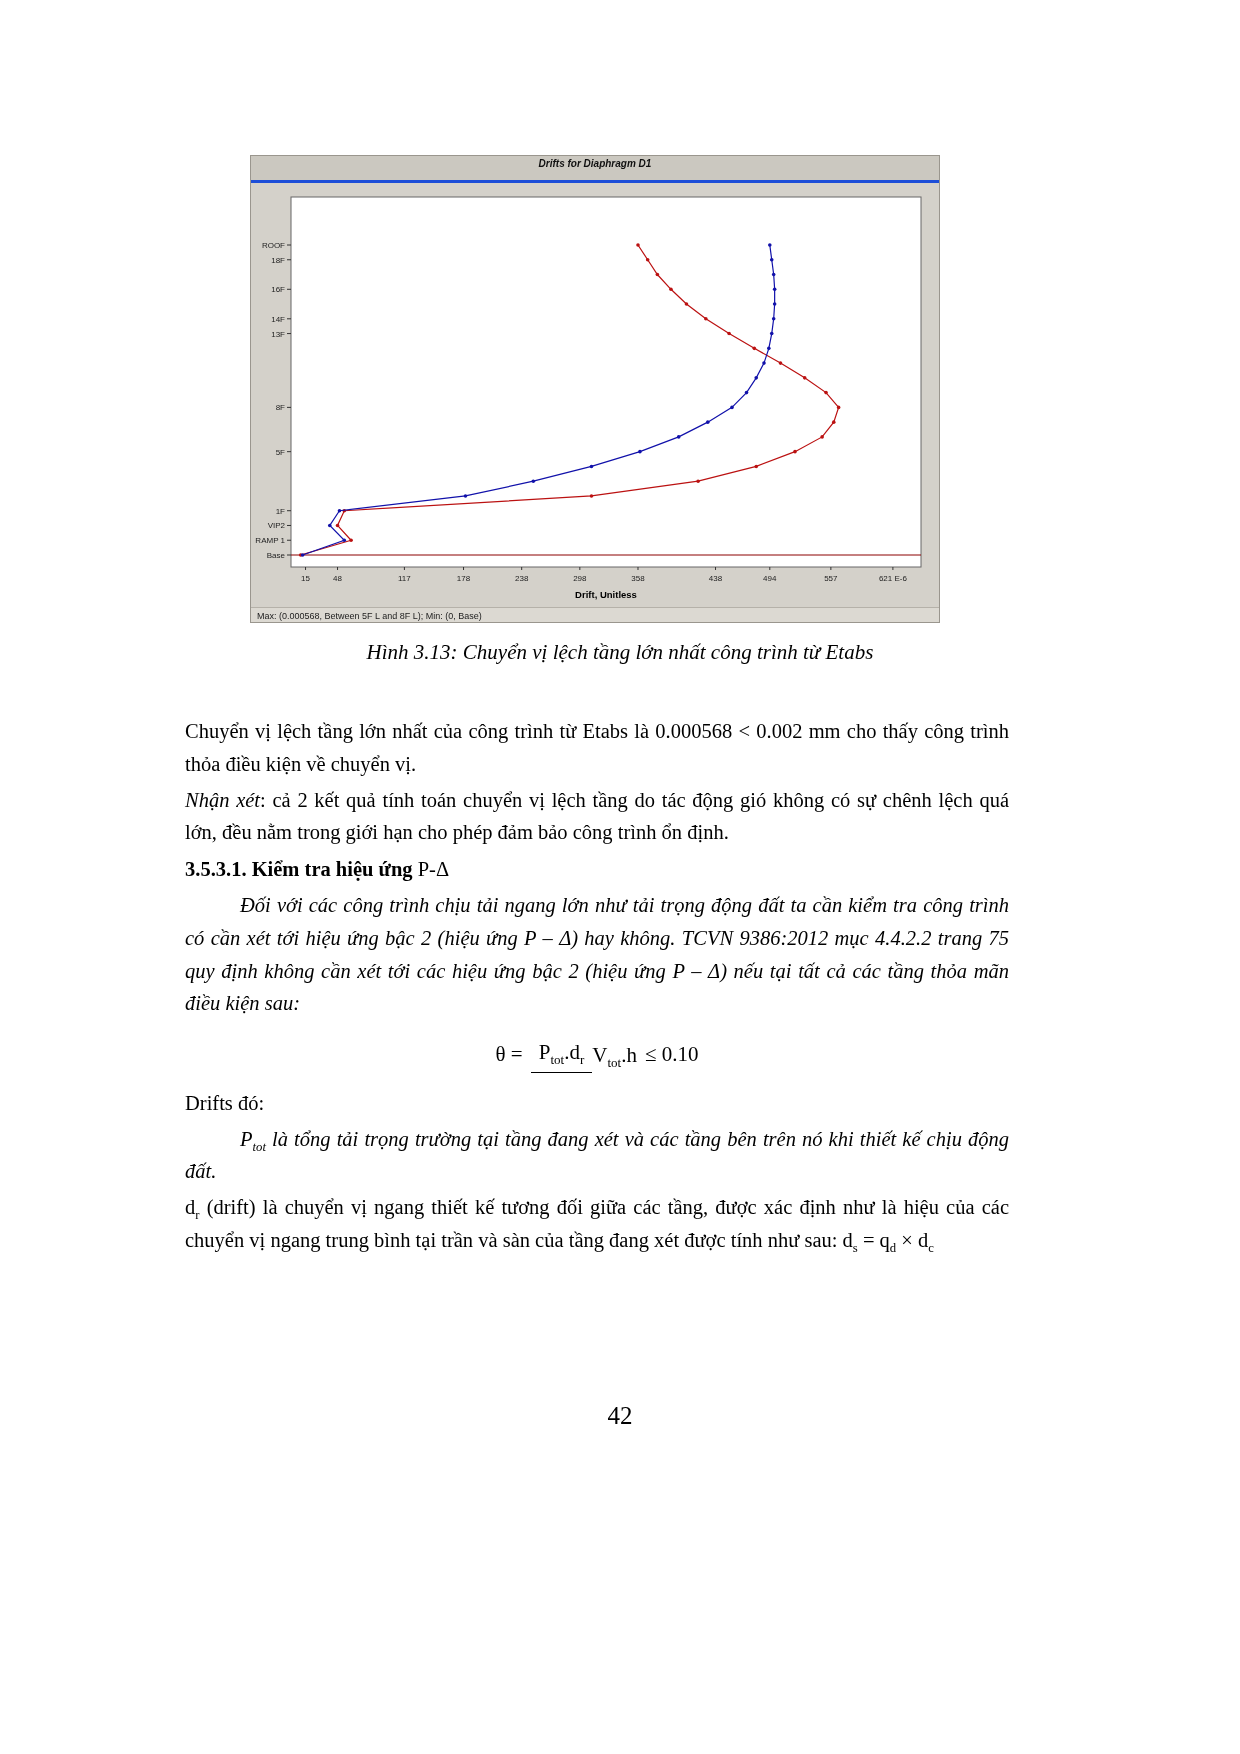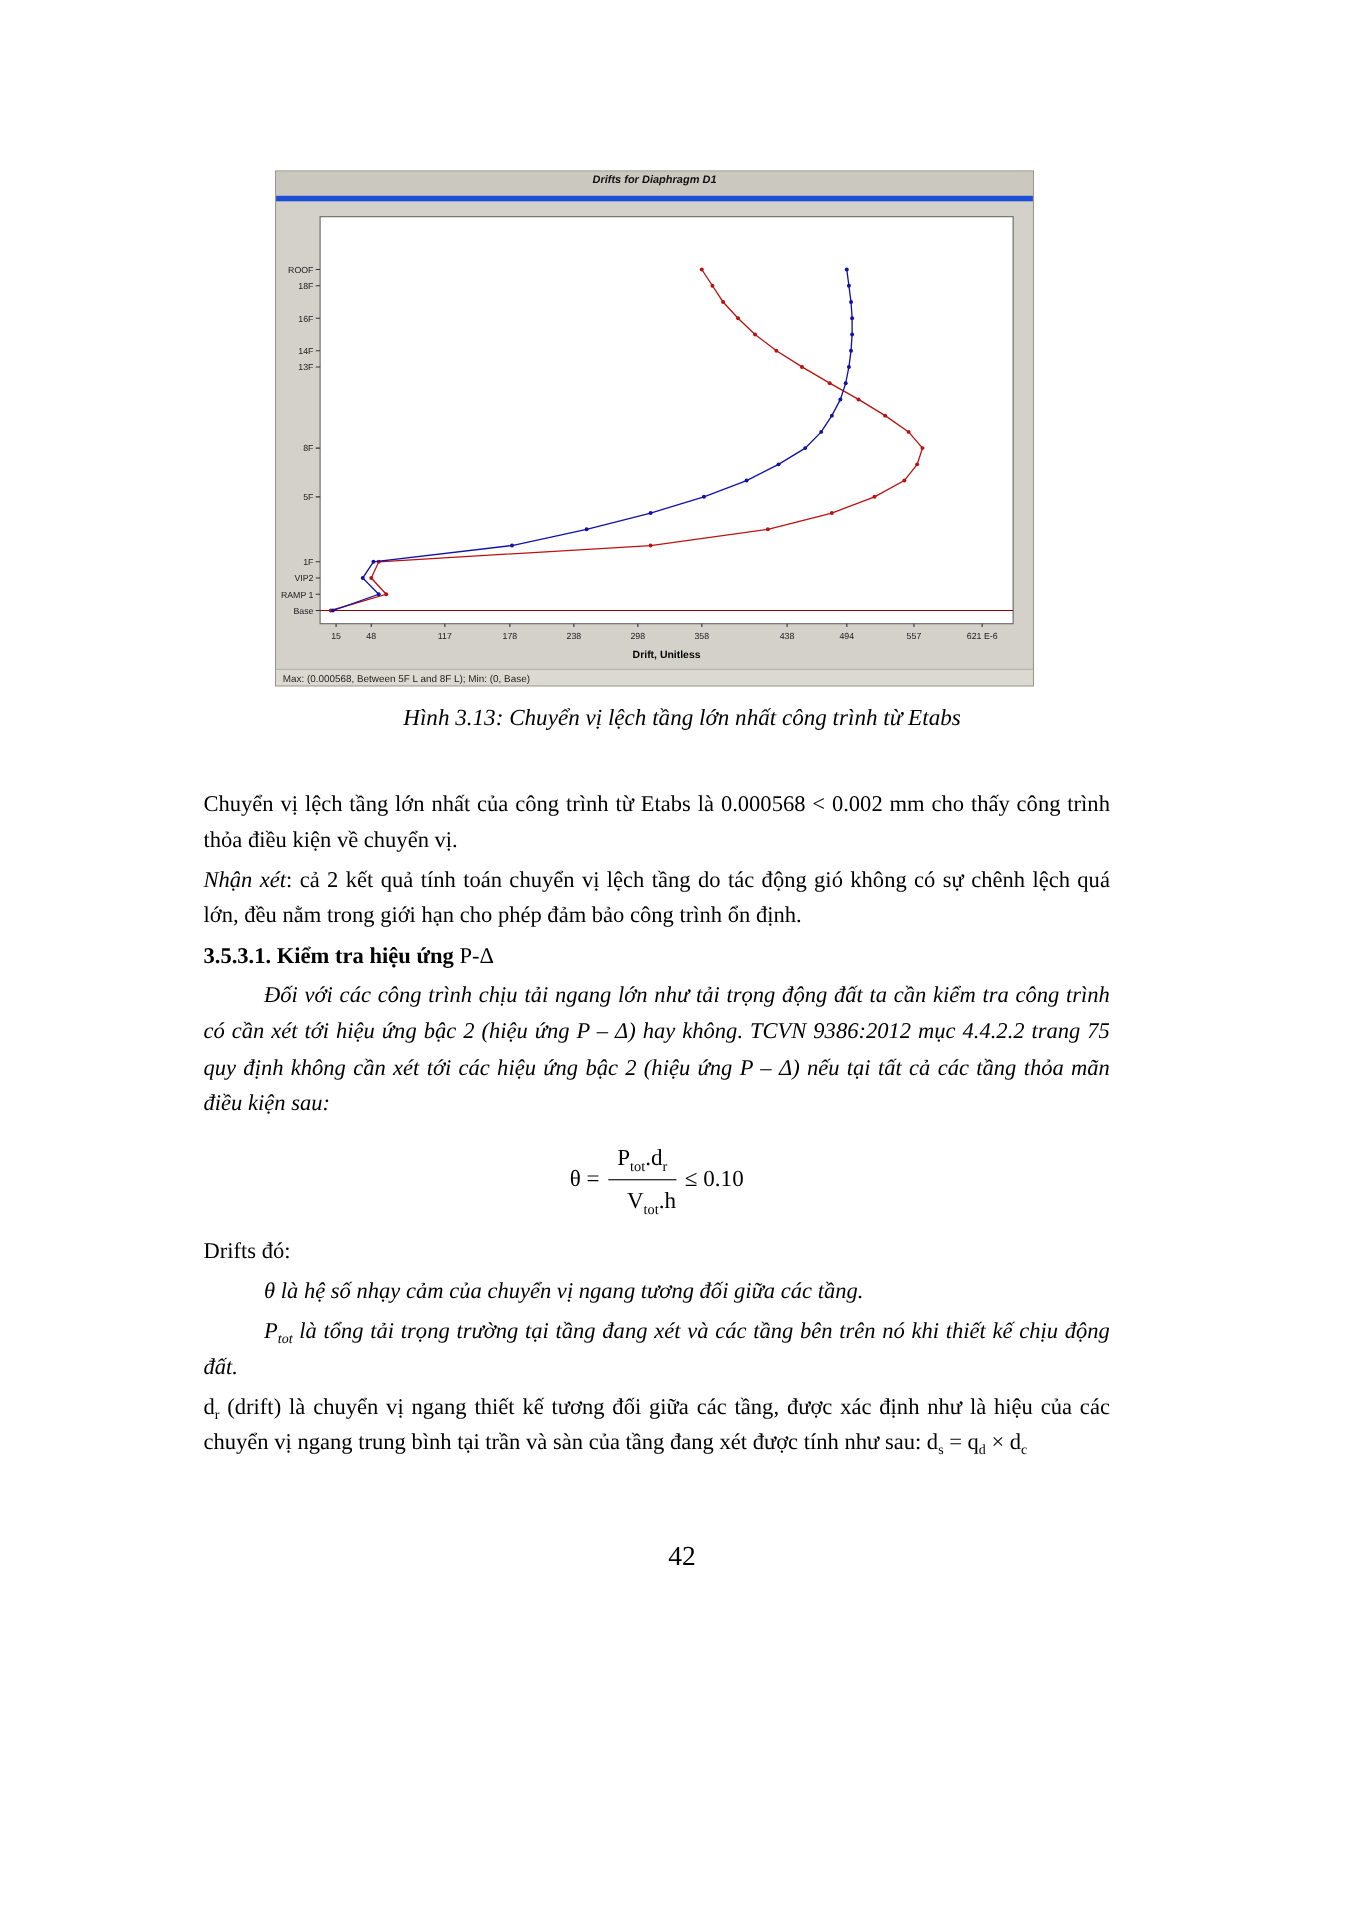--- a/index.html
+++ b/index.html
@@ -8,21 +8,21 @@
     position:relative; width:1240px; height:1754px; background:#fff;
     font-family:"Liberation Serif", serif; color:#000; overflow:hidden;
   }
   
   .chart-widget {
     position:absolute; left:250px; top:155px; width:690px;
     background:#d4d1ca; border:1px solid #9a968e;
     font-family:"Liberation Sans", sans-serif;
   }
   .chart-titlebar {
-    height:27px; background:#cbc8c0; border-bottom:5px solid #1d4ed8;
+    height:27px; background:#cbc8c0; border-bottom:3px solid #1d4ed8;
     text-align:center; font:italic bold 10px "Liberation Sans", sans-serif;
     color:#111; padding-top:2px;
   }
   .chart-body { display:block; }
   svg text { font-family:"Liberation Sans", sans-serif; }
   .chart-status {
     font:9px "Liberation Sans", sans-serif; color:#222;
     background:#dcd9d2; border-top:1px solid #b5b1a9;
     padding:3px 6px; height:15px; white-space:nowrap; overflow:hidden;
   }
@@ -37,21 +37,21 @@
   }
   .body-text p { margin:0 0 3px 0; }
   .indent { text-indent:55px;font-style:italic; }
   .it { font-style:italic; }
   .heading { font-weight:bold; text-align:left; margin-top:4px !important; }
   sub.sm { font-size:0.62em; line-height:0; }
   .formula-row {
     display:flex; justify-content:center; align-items:center; gap:8px;
     margin:16px 0 14px 0 !important; font-size:21px; text-align:center;
   }
-  .frac { display:inline-flex; flex-direction:column; align-items:flex-end; }
+  .frac { display:inline-flex; align-items:center; }
   .frac .num { border-bottom:1.6px solid #000; padding:0 8px 2px 8px; }
   .frac .den { padding-top:2px; }
   .page-number {
     position:absolute; top:1402px; left:0; width:100%;
     text-align:center; font-size:25px;
   }
 </style>
 </head>
 <body>
 
@@ -176,21 +176,20 @@
       <span>θ =</span>
       <span class="frac">
         <span class="num"><span>P</span><sub class="sm">tot</sub><span>.d</span><sub class="sm">r</sub></span>
         <span class="den"><span>V</span><sub class="sm">tot</sub><span>.h</span></span>
       </span>
       <span>≤ 0.10</span>
     </div>
 
     <p>Drifts đó:</p>
 
-    <p class="indent"><span>θ</span><span> là hệ số nhạy cảm của chuyển vị ngang tương đối giữa các tầng.</span></p>
 
     <p class="indent"><span>P</span><sub class="sm">tot</sub><span> là tổng tải trọng trường tại tầng đang xét và các tầng bên trên nó khi thiết kế chịu động đất.</span></p>
 
     <p><span>d</span><sub class="sm">r</sub><span> (drift) là chuyển vị ngang thiết kế tương đối giữa các tầng, được xác định như là hiệu của các chuyển vị ngang trung bình tại trần và sàn của tầng đang xét được tính như sau: </span><span><span>d</span><sub class="sm">s</sub><span> = q</span><sub class="sm">d</sub><span> × d</span><sub class="sm">c</sub></span></p>
 
   </div>
 
   <div class="page-number">42</div>
 
 </div>

